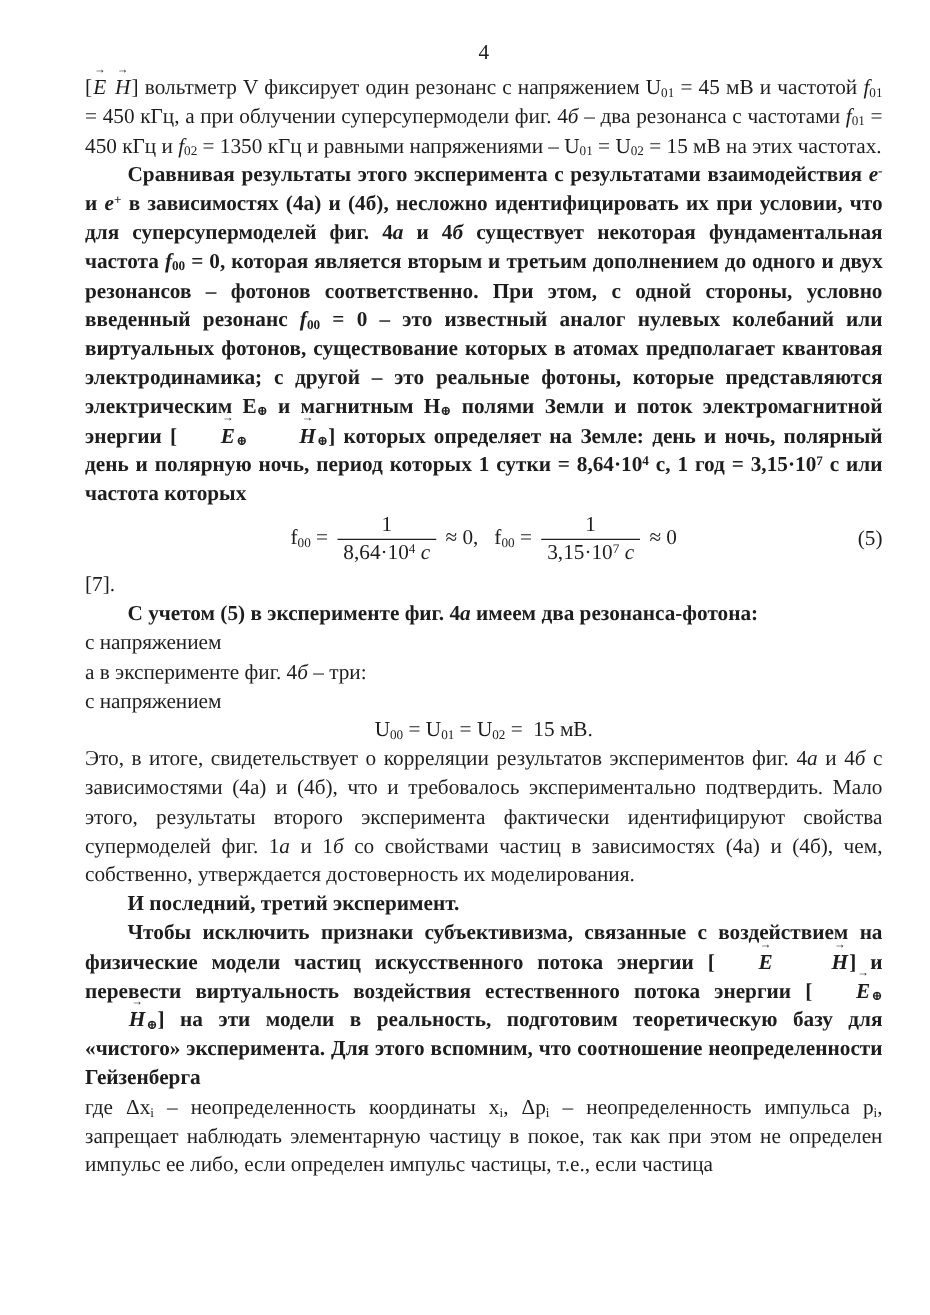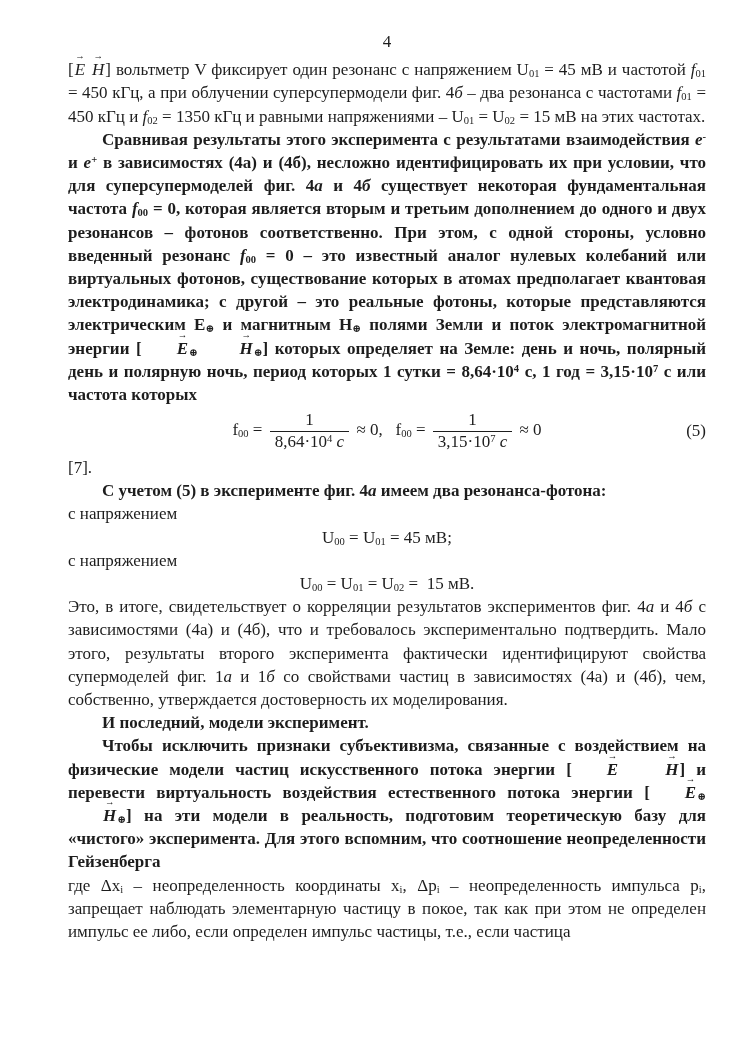--- a/index.html
+++ b/index.html
@@ -48,34 +48,32 @@
     <span class="eqnum">(5)</span>
   </div>
 
   <p>[7].</p>
 
   <p class="ind">С учетом (5) в эксперименте фиг. 4<i>а</i> имеем два резонанса-фотона:</p>
 
 
   <p>с напряжением</p>
 
-  <div class="eqline">
-    <span>U<sub>00</sub> = U<sub>01</sub> = 45 мВ;</span>
-  </div>
 
+  <p>а в эксперименте фиг. 4<i>б</i> – три:</p>
 
 
   <p>с напряжением</p>
 
   <div class="eqline">
     <span>U<sub>00</sub> = U<sub>01</sub> = U<sub>02</sub> =&nbsp; 15 мВ.</span>
   </div>
 
   <p>Это, в итоге, свидетельствует о корреляции результатов экспериментов фиг. 4<i>а</i> и 4<i>б</i> с зависимостями (4а) и (4б), что и требовалось экспериментально подтвердить. Мало этого, результаты второго эксперимента фактически идентифицируют свойства супермоделей фиг. 1<i>а</i> и 1<i>б</i> со свойствами частиц в зависимостях (4а) и (4б), чем, собственно, утверждается достоверность их моделирования.</p>
 
-  <p class="ind">И последний, модели эксперимент.</p>
+  <p class="ind">И последний, третий эксперимент.</p>
 
   <p class="ind">Чтобы исключить признаки субъективизма, связанные с воздействием на физические модели частиц искусственного потока энергии [<span class="vec">E</span> <span class="vec">H</span>] и перевести виртуальность воздействия естественного потока энергии [<span class="vec">E</span><sub>⊕</sub> <span class="vec">H</span><sub>⊕</sub>] на эти модели в реальность, подготовим теоретическую базу для «чистого» эксперимента. Для этого вспомним, что соотношение неопределенности Гейзенберга</p>
 
 
   <p>где Δx<sub>i</sub> – неопределенность координаты x<sub>i</sub>, Δp<sub>i</sub> – неопределенность импульса p<sub>i</sub>, запрещает наблюдать элементарную частицу в покое, так как при этом не определен импульс ее либо, если определен импульс частицы, т.е., если частица</p>
 
 </div>
 
 </body></html>

